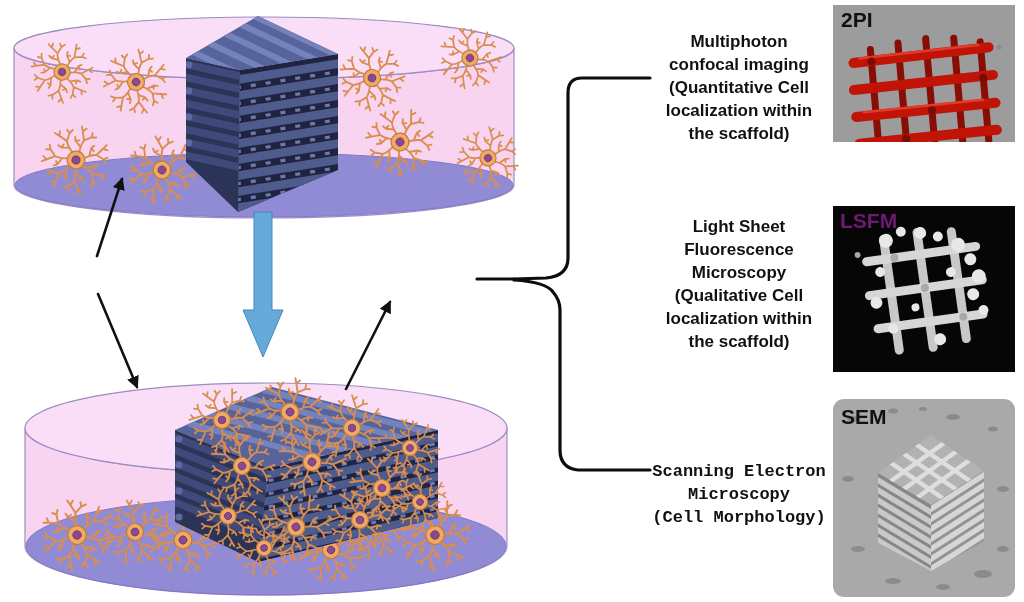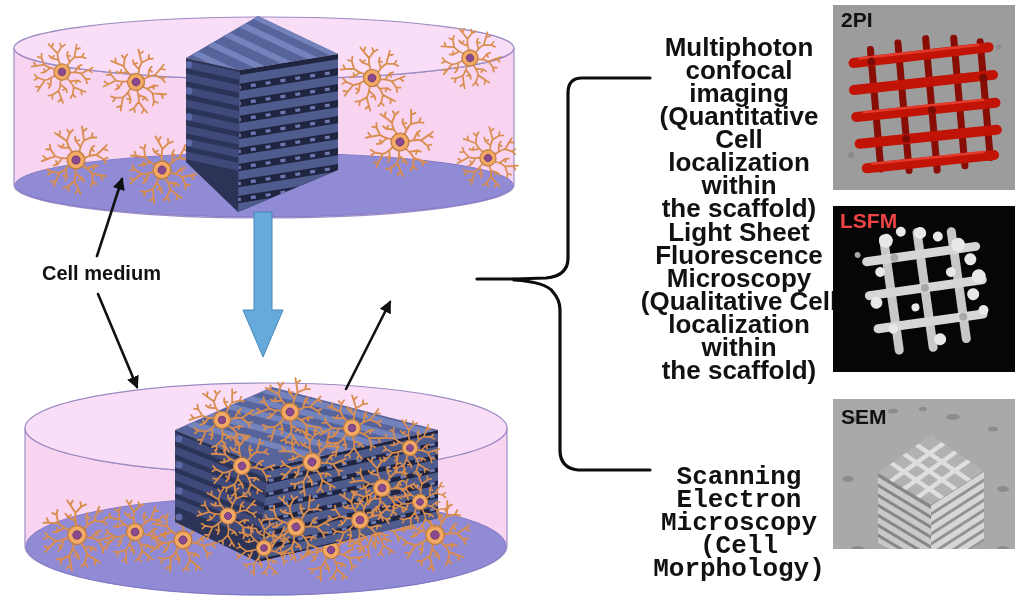--- a/index.html
+++ b/index.html
@@ -9,37 +9,36 @@
   }
   .diagram-svg{position:absolute;left:0;top:0;}
   .label{
     position:absolute;font-weight:bold;color:#111;font-size:20px;line-height:24px;
     white-space:nowrap;
   }
   .cell-medium{left:42px;top:261px;}
   .cell-culture{left:337px;top:264px;}
   .desc{
     position:absolute;left:636px;width:206px;text-align:center;
-    font-weight:bold;color:#111;font-size:26px;line-height:23px;
+    font-weight:bold;color:#111;font-size:17px;line-height:23px;
     white-space:pre-line;
-    margin-top:6px;
   }
   .desc-1{top:30px;}
   .desc-2{top:215px;text-align:center;}
   .desc-3{top:460px;font-family:Liberation Mono, monospace;}
   .img-panel{position:absolute;left:833px;width:182px;overflow:hidden;}
-  .img-2pi{top:5px;height:185px;}
+  .img-2pi{top:5px;height:137px;}
   .img-lsfm{top:206px;height:166px;}
-  .img-sem{top:399px;height:150px;}
+  .img-sem{top:399px;height:198px;border-radius:11px;}
   .img-panel svg{position:absolute;left:0;top:0;}
   .img-tag{
     position:absolute;font-weight:bold;font-size:21px;color:#111;
   }
   .img-2pi .img-tag{left:8px;top:3px;}
-  .img-lsfm .img-tag{left:7px;top:3px;color:#ef4444;}
+  .img-lsfm .img-tag{left:7px;top:3px;color:#701a75;}
   .img-sem .img-tag{left:8px;top:6px;}
 </style>
 </head>
 <body>
 
 <div class="canvas">
 
   <svg class="diagram-svg" width="660" height="602" viewBox="0 0 660 602">
     <defs>
       <marker id="ah" viewBox="0 0 10 10" refX="8.5" refY="5" markerWidth="4.8" markerHeight="4.8" orient="auto-start-reverse">
@@ -231,21 +230,20 @@
       <line x1="346" y1="389" x2="390" y2="302" marker-end="url(#ah)"></line>
     </g>
 
     <g fill="none" stroke="#0d0d0d" stroke-width="3.2" stroke-linecap="round">
       <path d="M477 279 L514 279"></path>
       <path d="M650 78 L582 78 Q568 78 568 93 L568 258 Q568 276 546 278 L514 279"></path>
       <path d="M514 280 Q546 282 553 292 Q560 300 560 310 L560 450 Q560 468 578 470 L650 470"></path>
     </g>
   </svg>
 
-  <div class="label cell-medium">Cell medium</div>
 
   <div class="desc desc-1">Multiphoton
 confocal imaging
 (Quantitative Cell
 localization within
 the scaffold)</div>
   <div class="desc desc-2">Light Sheet
 Fluorescence
 Microscopy
 (Qualitative Cell

